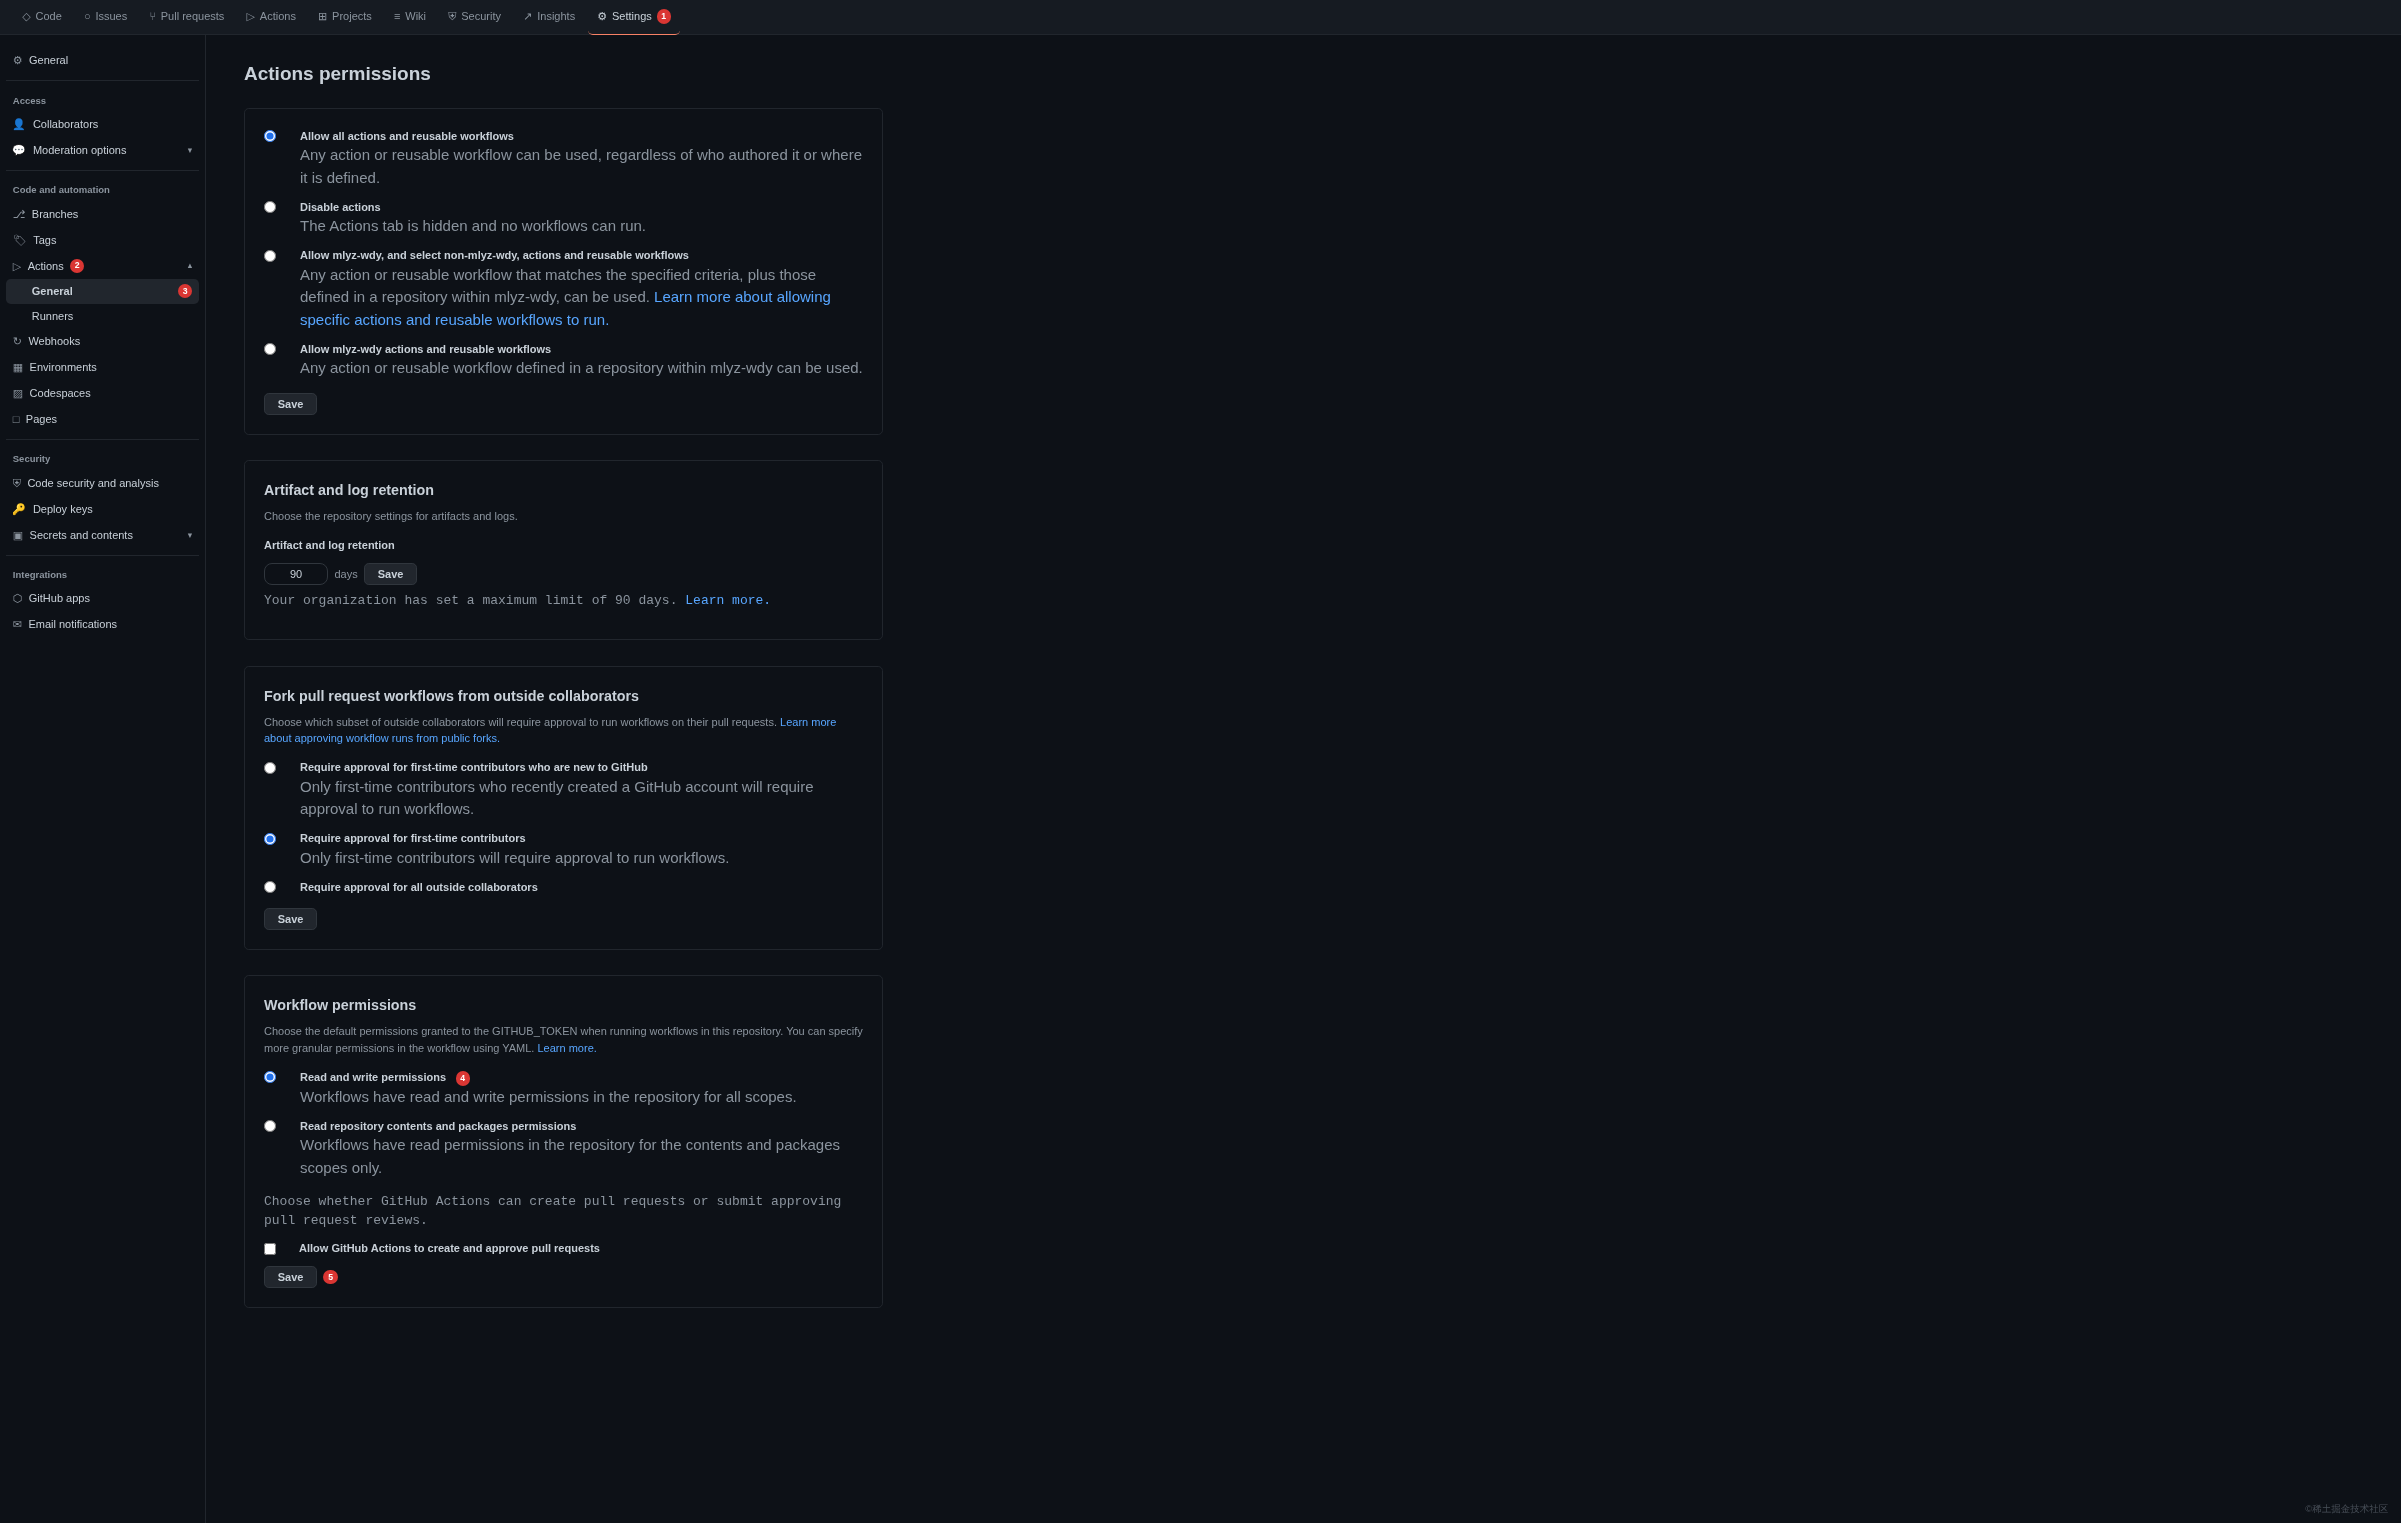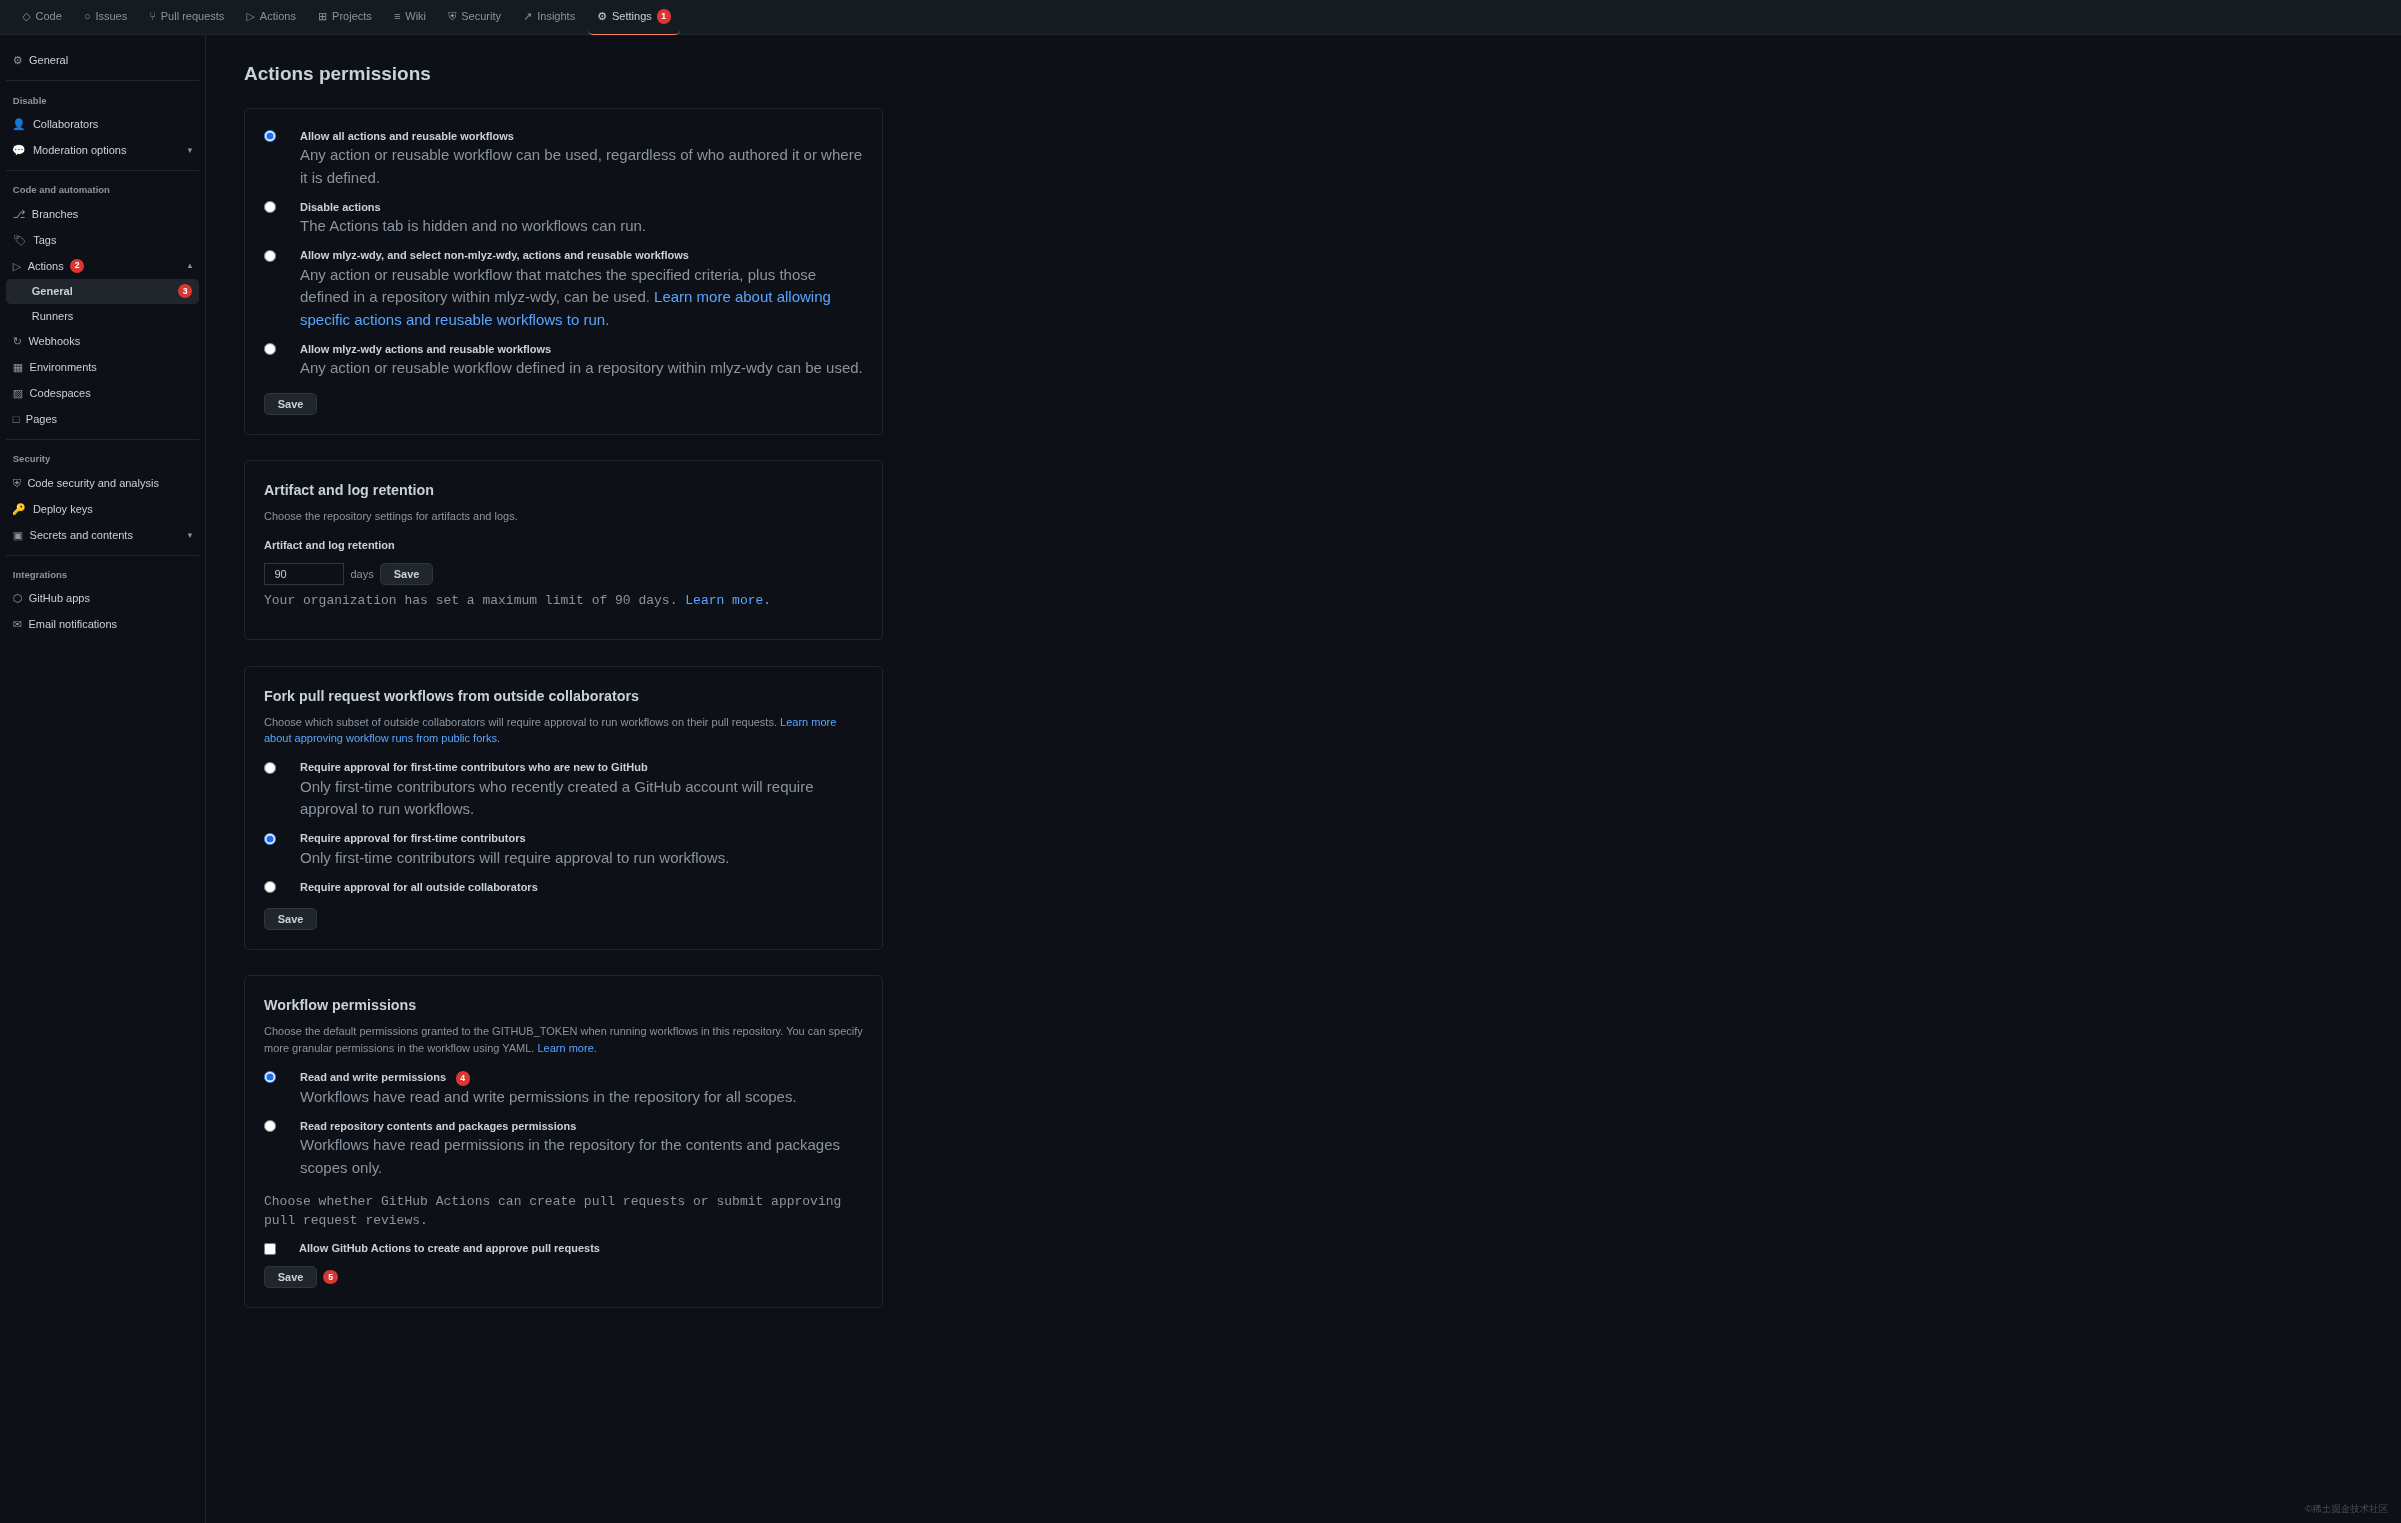--- a/index.html
+++ b/index.html
@@ -155,25 +155,26 @@
     }
     .artifact-row {
       display: flex;
       align-items: center;
       gap: 6.4px;
       margin-bottom: 6.4px;
     }
     .artifact-input {
       background: #0d1117;
       border: 0.8px solid #30363d;
-      border-radius: 0;
+      border-radius: 8px;
       color: #c9d1d9;
       padding: 4px 9.5px;
       font-size: 11px;
-      width: 80px;
+      width: 64px;
+      text-align: center;
     }
     .artifact-unit {
       color: #8b949e;
     }
     .sub-label {
       font-weight: 600;
       color: #c9d1d9;
       font-size: 11px;
       margin-bottom: 9.5px;
     }
@@ -251,21 +252,21 @@
 <div class="layout">
 
   <aside class="sidebar">
 
     <div class="sidebar-item">
       <span class="si-icon">⚙</span>
       <span>General</span>
     </div>
     <div class="sidebar-divider"></div>
 
-    <div class="sidebar-group-label">Disable</div>
+    <div class="sidebar-group-label">Access</div>
     <div class="sidebar-item">
       <span class="si-icon">👤</span>
       <span>Collaborators</span>
     </div>
     <div class="sidebar-item">
       <span class="si-icon">💬</span>
       <span>Moderation options</span>
       <span class="chevron">▾</span>
     </div>
     <div class="sidebar-divider"></div>

